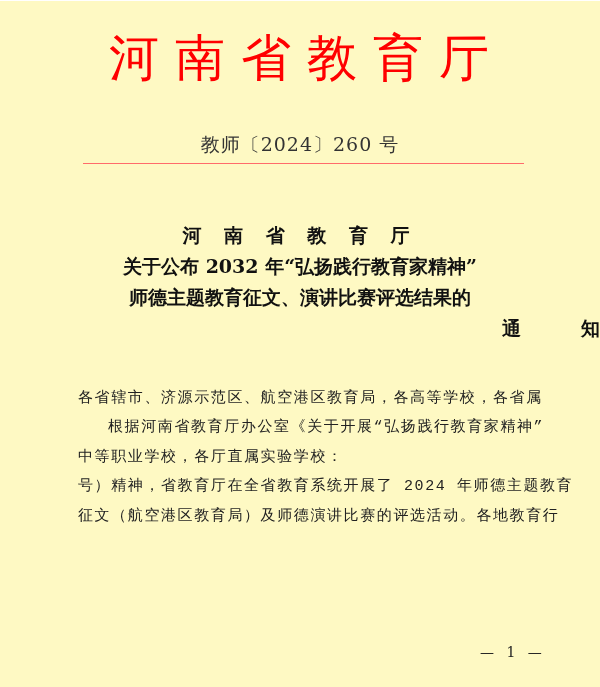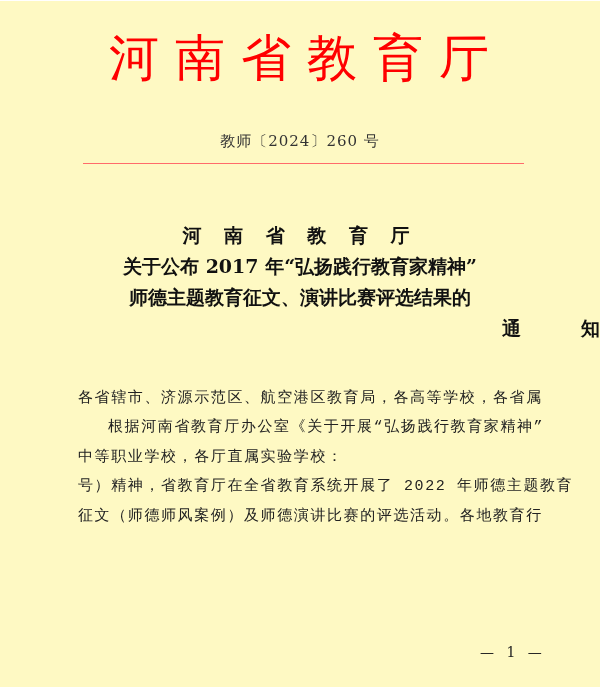--- a/index.html
+++ b/index.html
@@ -36,21 +36,21 @@
       box-sizing: border-box;
       color: #ff0000;
       font-weight: normal;
     }
     .docno {
       position: absolute;
       left: 0;
       top: 131px;
       width: 600px;
       text-align: center;
-      font-size: 15px;
+      font-size: 19px;
       letter-spacing: 1px;
       color: #333333;
     }
     .redline {
       position: absolute;
       left: 83px;
       top: 162px;
       width: 441px;
       height: 1px;
       background: #ff6b6b;
@@ -117,28 +117,28 @@
 <div class="page">
 
   <div class="masthead">河南省教育厅</div>
 
   <div class="docno">教师〔2024〕260 号</div>
 
   <div class="redline"></div>
 
   <div class="title-block">
     <div class="title-line spaced">河 南 省 教 育 厅</div>
-    <div class="title-line">关于公布 2017 年“弘扬践行教育家精神”</div>
+    <div class="title-line">关于公布 2032 年“弘扬践行教育家精神”</div>
     <div class="title-line">师德主题教育征文、演讲比赛评选结果的</div>
     <div class="title-line notice"><span>通</span><span class="gap"></span><span>知</span></div>
   </div>
 
   <div class="body-text">
     <div class="body-line">各省辖市、济源示范区、航空港区教育局，各高等学校，各省属</div>
     <div class="body-line indent">根据河南省教育厅办公室《关于开展“弘扬践行教育家精神”</div>
     <div class="body-line">中等职业学校，各厅直属实验学校：</div>
-    <div class="body-line">号）精神，省教育厅在全省教育系统开展了 2022 年师德主题教育</div>
-    <div class="body-line">征文（师德师风案例）及师德演讲比赛的评选活动。各地教育行</div>
+    <div class="body-line">号）精神，省教育厅在全省教育系统开展了 2024 年师德主题教育</div>
+    <div class="body-line">征文（航空港区教育局）及师德演讲比赛的评选活动。各地教育行</div>
   </div>
 
   <div class="page-number">— 1 —</div>
 
 </div>
 
 </body></html>

